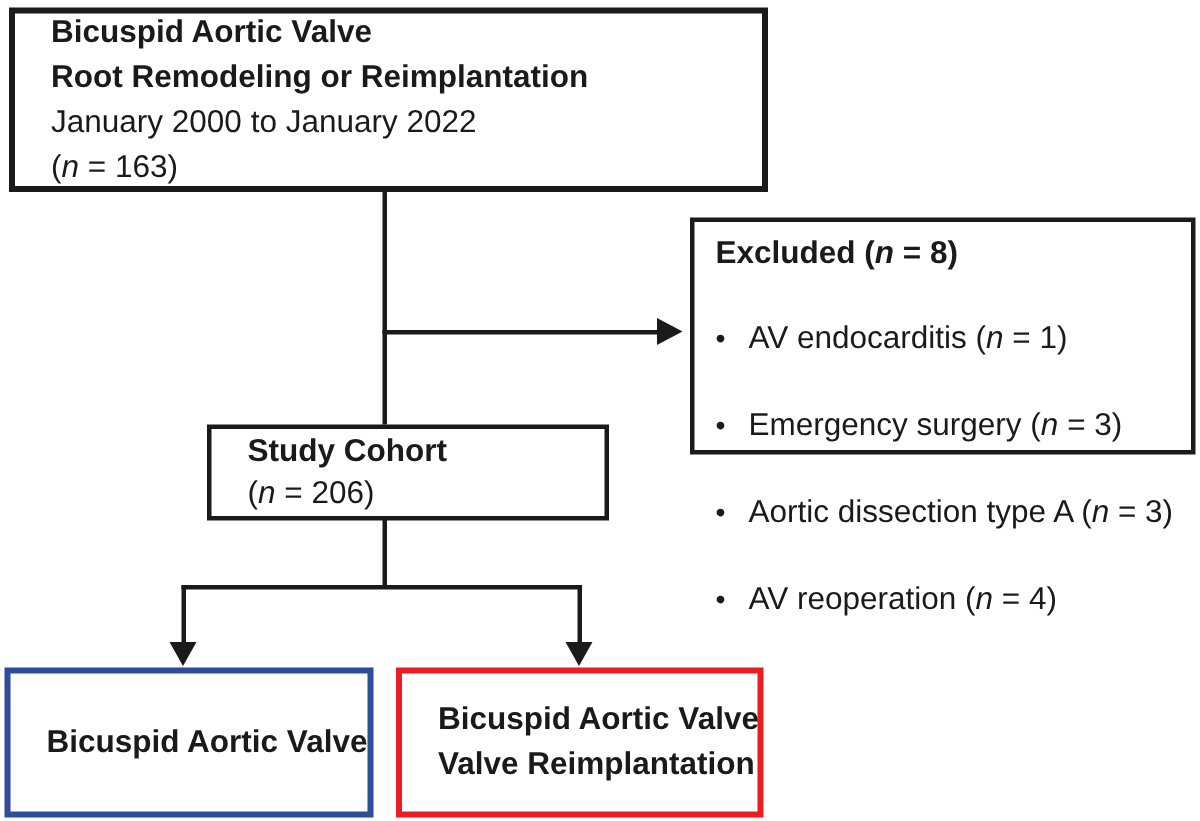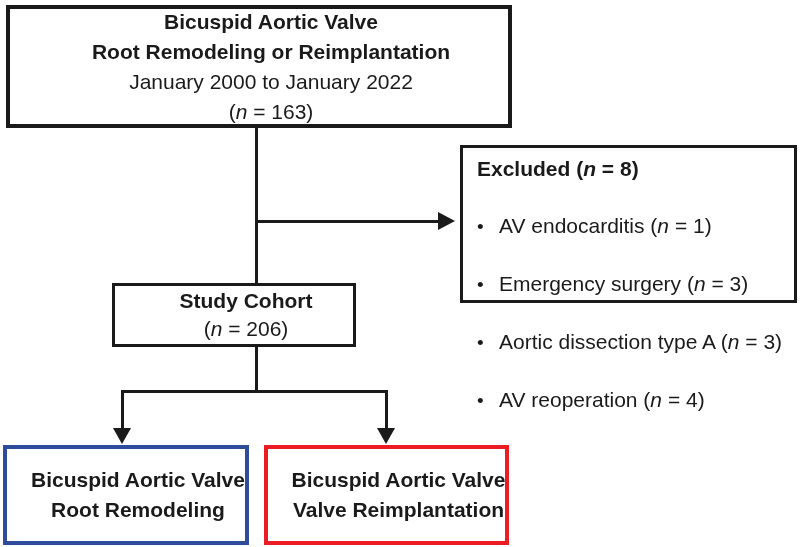--- a/index.html
+++ b/index.html
@@ -3,21 +3,21 @@
 <meta charset="utf-8">
 <style>
   html,body{margin:0;padding:0;background:#ffffff;}
   #stage{
     position:relative;width:800px;height:547px;background:#ffffff;overflow:hidden;
     font-family:"Liberation Sans","DejaVu Sans",sans-serif;color:#1a1a1a;
   }
   .box{
     position:absolute;box-sizing:border-box;background:#ffffff;
     border:3px solid #1a1a1a;
-    display:flex;flex-direction:column;justify-content:center;align-items:center;
+    display:flex;flex-direction:column;justify-content:center;align-items:flex-start;
     text-align:center;
     padding-left:24px;
   }
   .txt{font-size:21px;line-height:30px;white-space:nowrap;}
   .b{font-weight:bold;}
   i{font-style:italic;}
   .line{position:absolute;background:#1a1a1a;}
   .arrow-right{
     position:absolute;width:0;height:0;
     border-top:9px solid transparent;border-bottom:9px solid transparent;
@@ -34,21 +34,21 @@
   #excluded-box{
     left:460px;top:145px;width:337px;height:158px;
     justify-content:flex-start;align-items:flex-start;text-align:left;
     padding:6px 6px 6px 14px;
     gap:28px;
   }
   #excluded-box .txt{line-height:29px;}
   .bullet-row{display:flex;align-items:baseline;}
   .bullet-glyph{width:22px;text-align:left;font-size:19px;}
   
-  #study-box{left:112px;top:283px;width:244px;height:64px;line-height:28px;}
+  #study-box{left:138px;top:283px;width:268px;height:64px;line-height:28px;}
   #study-box .txt{line-height:28px;}
   
   #remodeling-box{left:3px;top:445px;width:246px;height:100px;border-width:4px;}
   #reimplantation-box{left:264px;top:445px;width:245px;height:100px;border-width:4px;}
   
   #v-line-top{left:255px;top:127px;width:3px;height:157px;}
   #h-line-excluded{left:255px;top:220px;width:184px;height:3px;}
   #arrowhead-excluded{left:438px;top:212px;}
   #v-line-study{left:255px;top:346px;width:3px;height:46px;}
   #h-line-branch{left:121px;top:390px;width:267px;height:3px;}
@@ -100,21 +100,20 @@
 
   <div id="v-line-study" class="line"></div>
   <div id="h-line-branch" class="line"></div>
   <div id="v-line-left" class="line"></div>
   <div id="v-line-right" class="line"></div>
   <div id="arrowhead-left" class="arrow-down"></div>
   <div id="arrowhead-right" class="arrow-down"></div>
 
   <div id="remodeling-box" class="box" style="border-color: rgb(46, 75, 156);">
     <div class="txt b">Bicuspid Aortic Valve</div>
-    <div class="txt b">Root Remodeling</div>
   </div>
 
   <div id="reimplantation-box" class="box" style="border-color: rgb(236, 28, 36);">
     <div class="txt b">Bicuspid Aortic Valve</div>
     <div class="txt b">Valve Reimplantation</div>
   </div>
 
 </div>
 
 </body></html>

